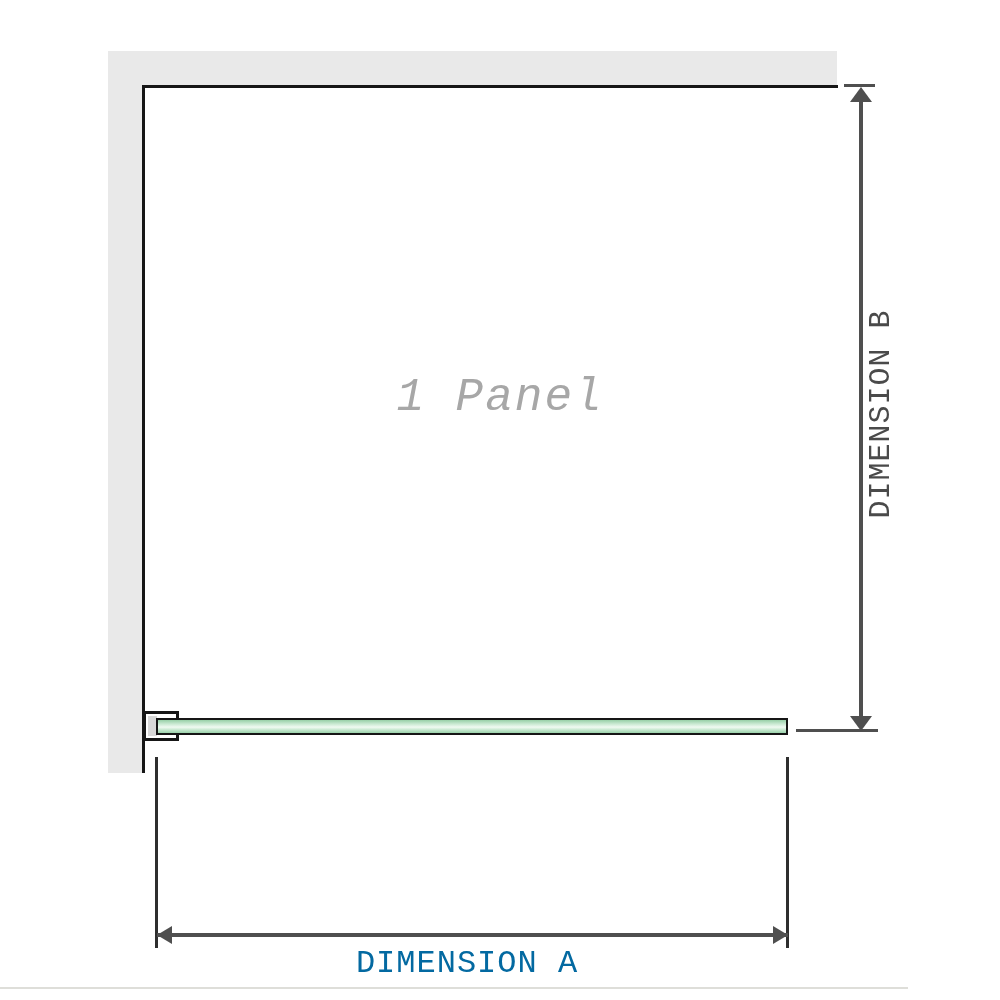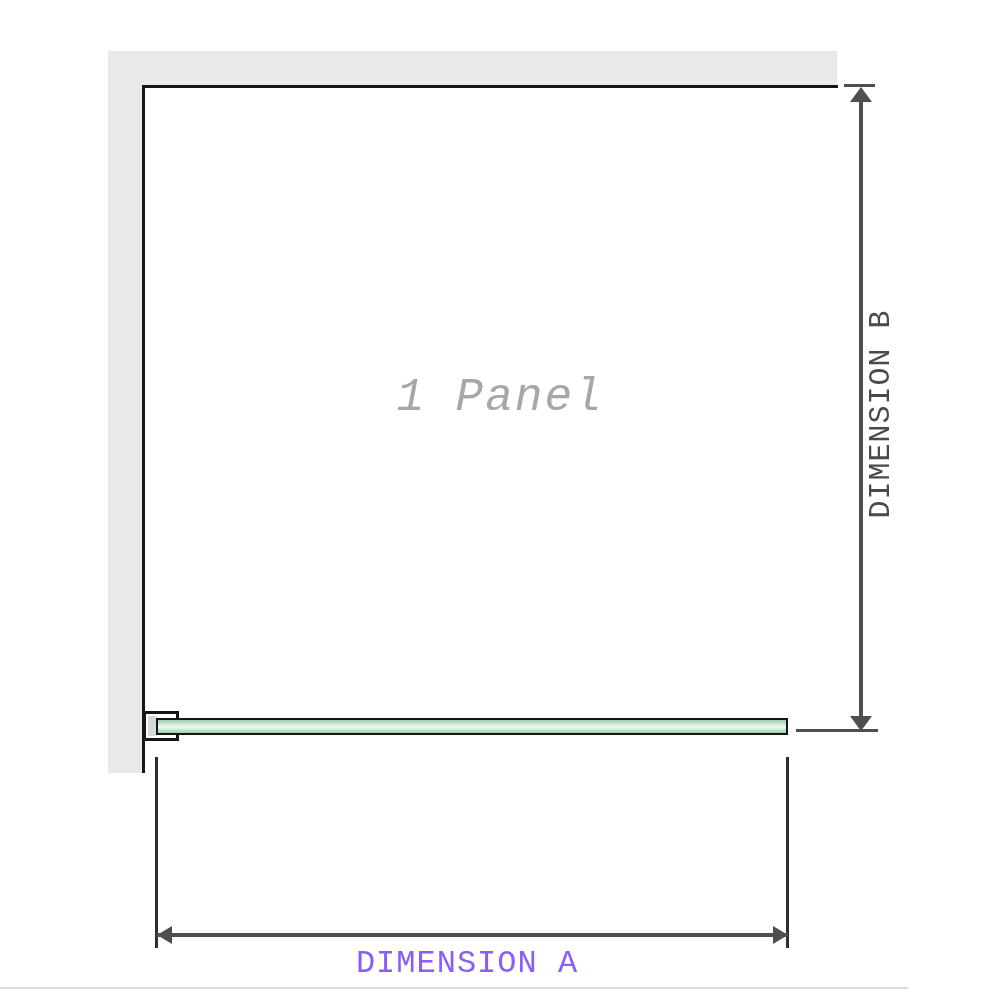--- a/index.html
+++ b/index.html
@@ -42,21 +42,21 @@
     letter-spacing:1px;white-space:nowrap;
   }
   
   .extA-left{left:155px;top:757px;width:3px;height:191px;background:#2e2e2e;}
   .extA-right{left:786px;top:757px;width:3px;height:191px;background:#2e2e2e;}
   .dimA-line{left:157px;top:933px;width:631px;height:4px;background:#4f4f4f;}
   .dimA-arrow-left{left:157px;top:926px;border-top:9px solid transparent;border-bottom:9px solid transparent;border-right:15px solid #4f4f4f;}
   .dimA-arrow-right{left:773px;top:926px;border-top:9px solid transparent;border-bottom:9px solid transparent;border-left:15px solid #4f4f4f;}
   .dimA-label{
     left:287px;top:946px;width:360px;height:36px;line-height:36px;text-align:center;
-    font-size:32px;font-weight:300;color:#8b5cf6;letter-spacing:1px;white-space:nowrap;
+    font-size:32px;font-weight:300;color:#0369a1;letter-spacing:1px;white-space:nowrap;
   }
   
   .baseline{left:0;top:987px;width:1000px;height:2px;background:#deded9;}
 </style>
 </head>
 <body>
 
 <div class="canvas">
 
   <div class="abs wall wall-top"></div>

